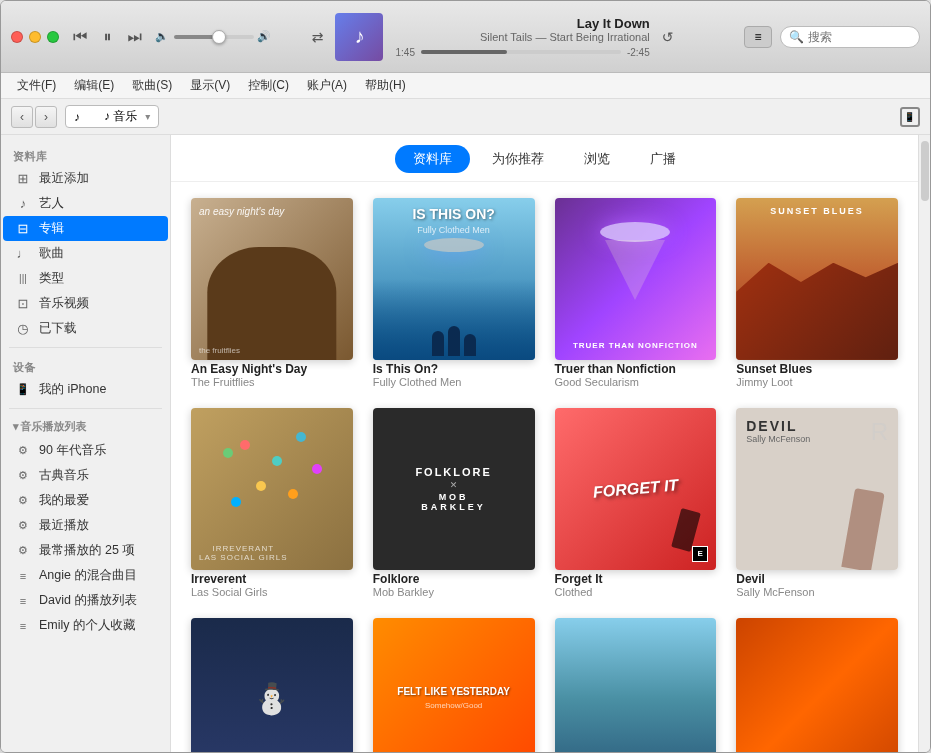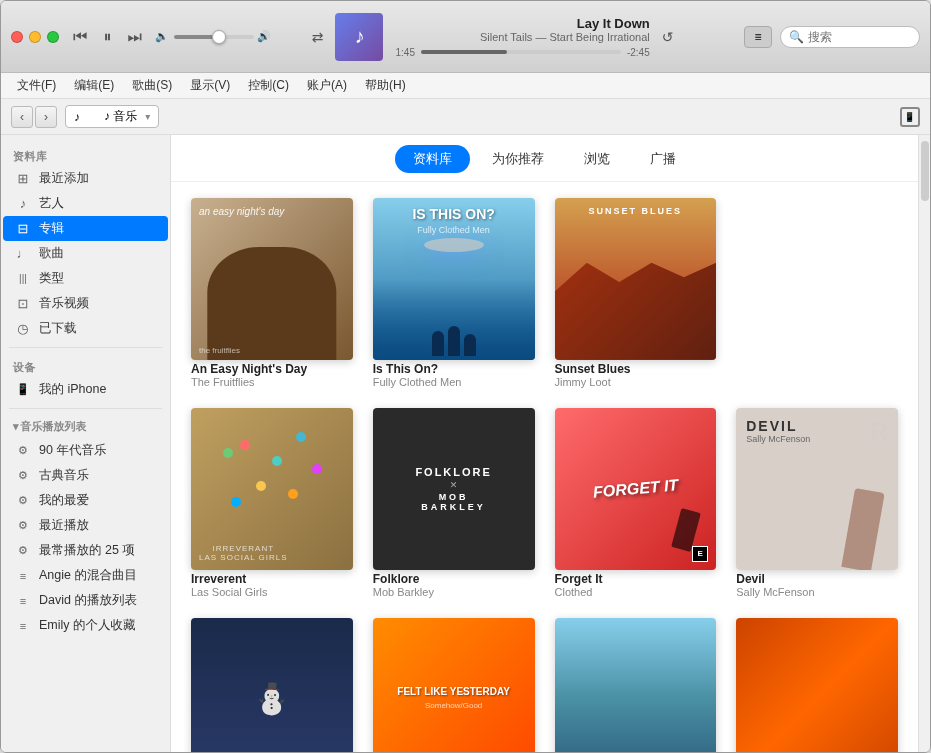--- a/index.html
+++ b/index.html
@@ -836,20 +836,32 @@
                     <div style="width:12px;height:30px;background:#0a2a50;border-radius:6px 6px 0 0;"></div>
                     <div style="width:12px;height:22px;background:#0a2a50;border-radius:6px 6px 0 0;"></div>
                   </div>
                 </div>
               </div>
             </div>
             <div class="album-title">Is This On?</div>
             <div class="album-artist">Fully Clothed Men</div>
           </div>
 
+          <div class="album-item">
+            <div class="album-cover">
+              <div class="art-truer" style="position:relative;">
+
+                <div style="position:absolute;top:15%;left:50%;transform:translateX(-50%);width:70px;height:20px;background:rgba(220,200,255,0.8);border-radius:50%;box-shadow:0 0 20px rgba(180,100,255,0.8);"></div>
+                <div style="position:absolute;top:calc(15% + 18px);left:50%;transform:translateX(-50%);width:0;height:0;border-left:30px solid transparent;border-right:30px solid transparent;border-top:60px solid rgba(255,255,200,0.2);"></div>
+                <div class="truer-text">TRUER THAN NONFICTION</div>
+              </div>
+            </div>
+            <div class="album-title">Truer than Nonfiction</div>
+            <div class="album-artist">Good Secularism</div>
+          </div>
 
           <div class="album-item">
             <div class="album-cover">
               <div class="art-sunset-blues" style="position:relative;">
                 <div class="sunset-text">SUNSET BLUES</div>
 
                 <div style="position:absolute;bottom:0;left:0;right:0;height:60%;background:linear-gradient(135deg,#a03010,#602010);clip-path:polygon(0 30%,20% 0,40% 20%,60% 0,80% 15%,100% 0,100% 100%,0 100%);"></div>
               </div>
             </div>
             <div class="album-title">Sunset Blues</div>

